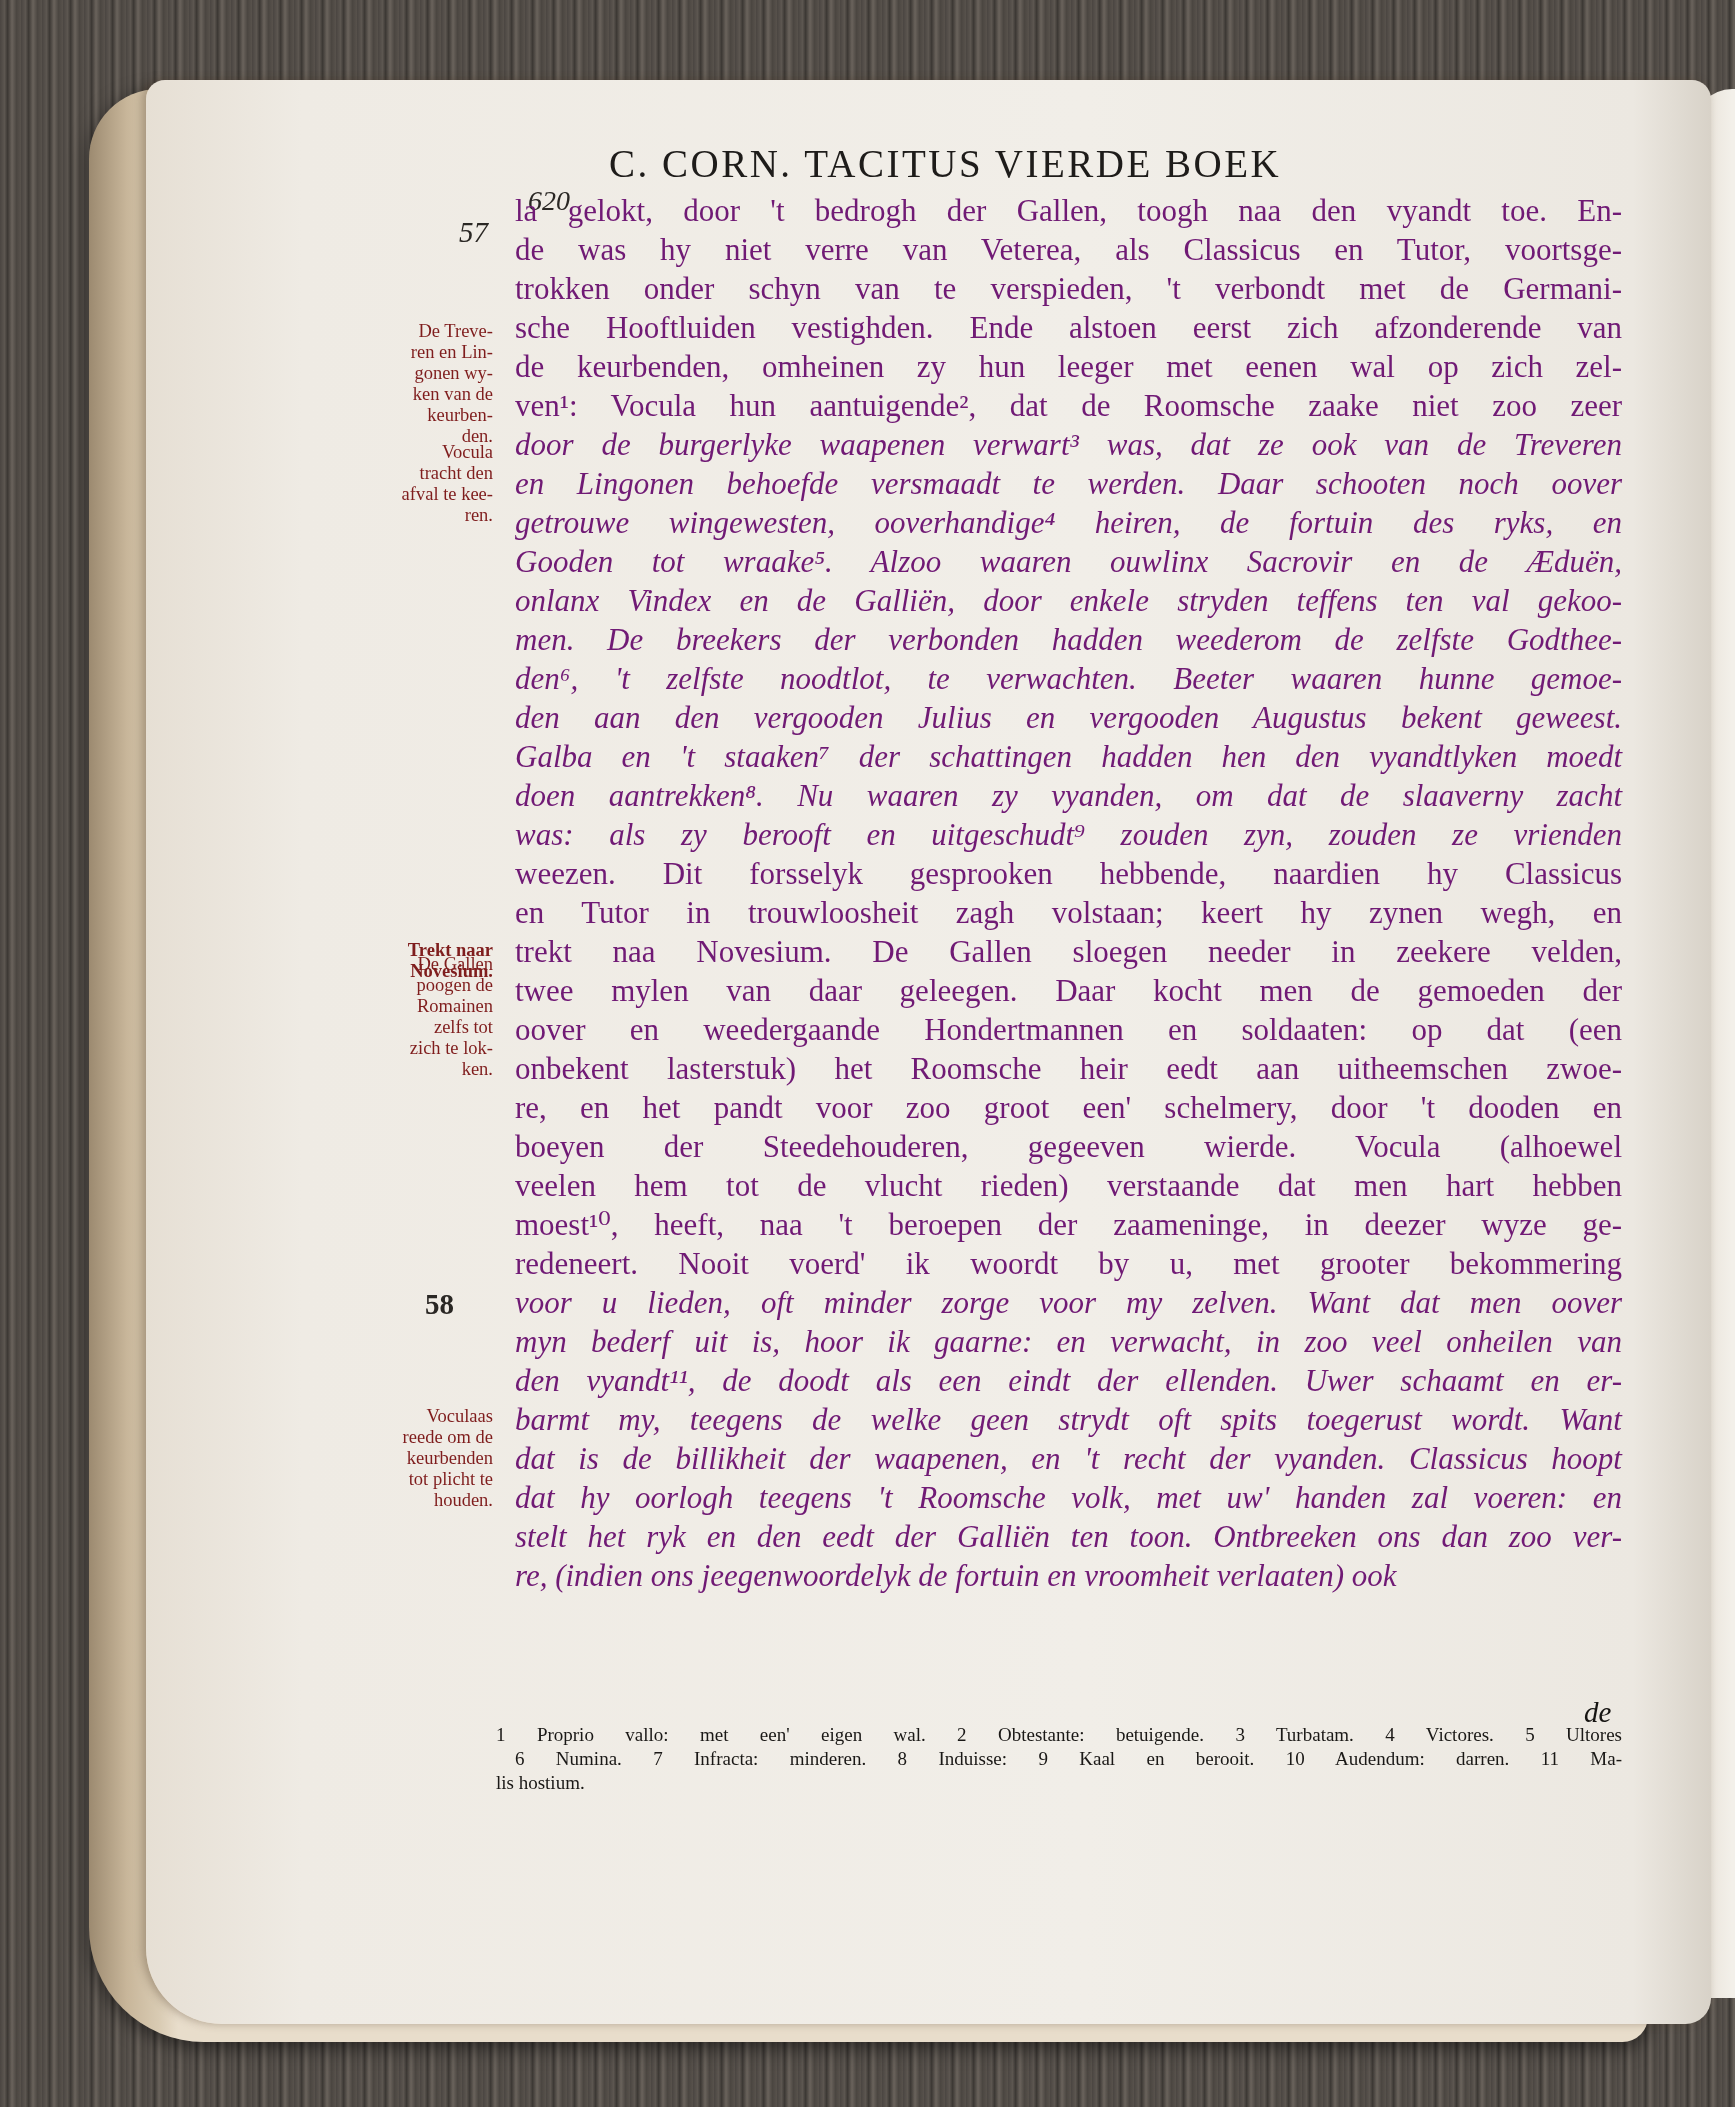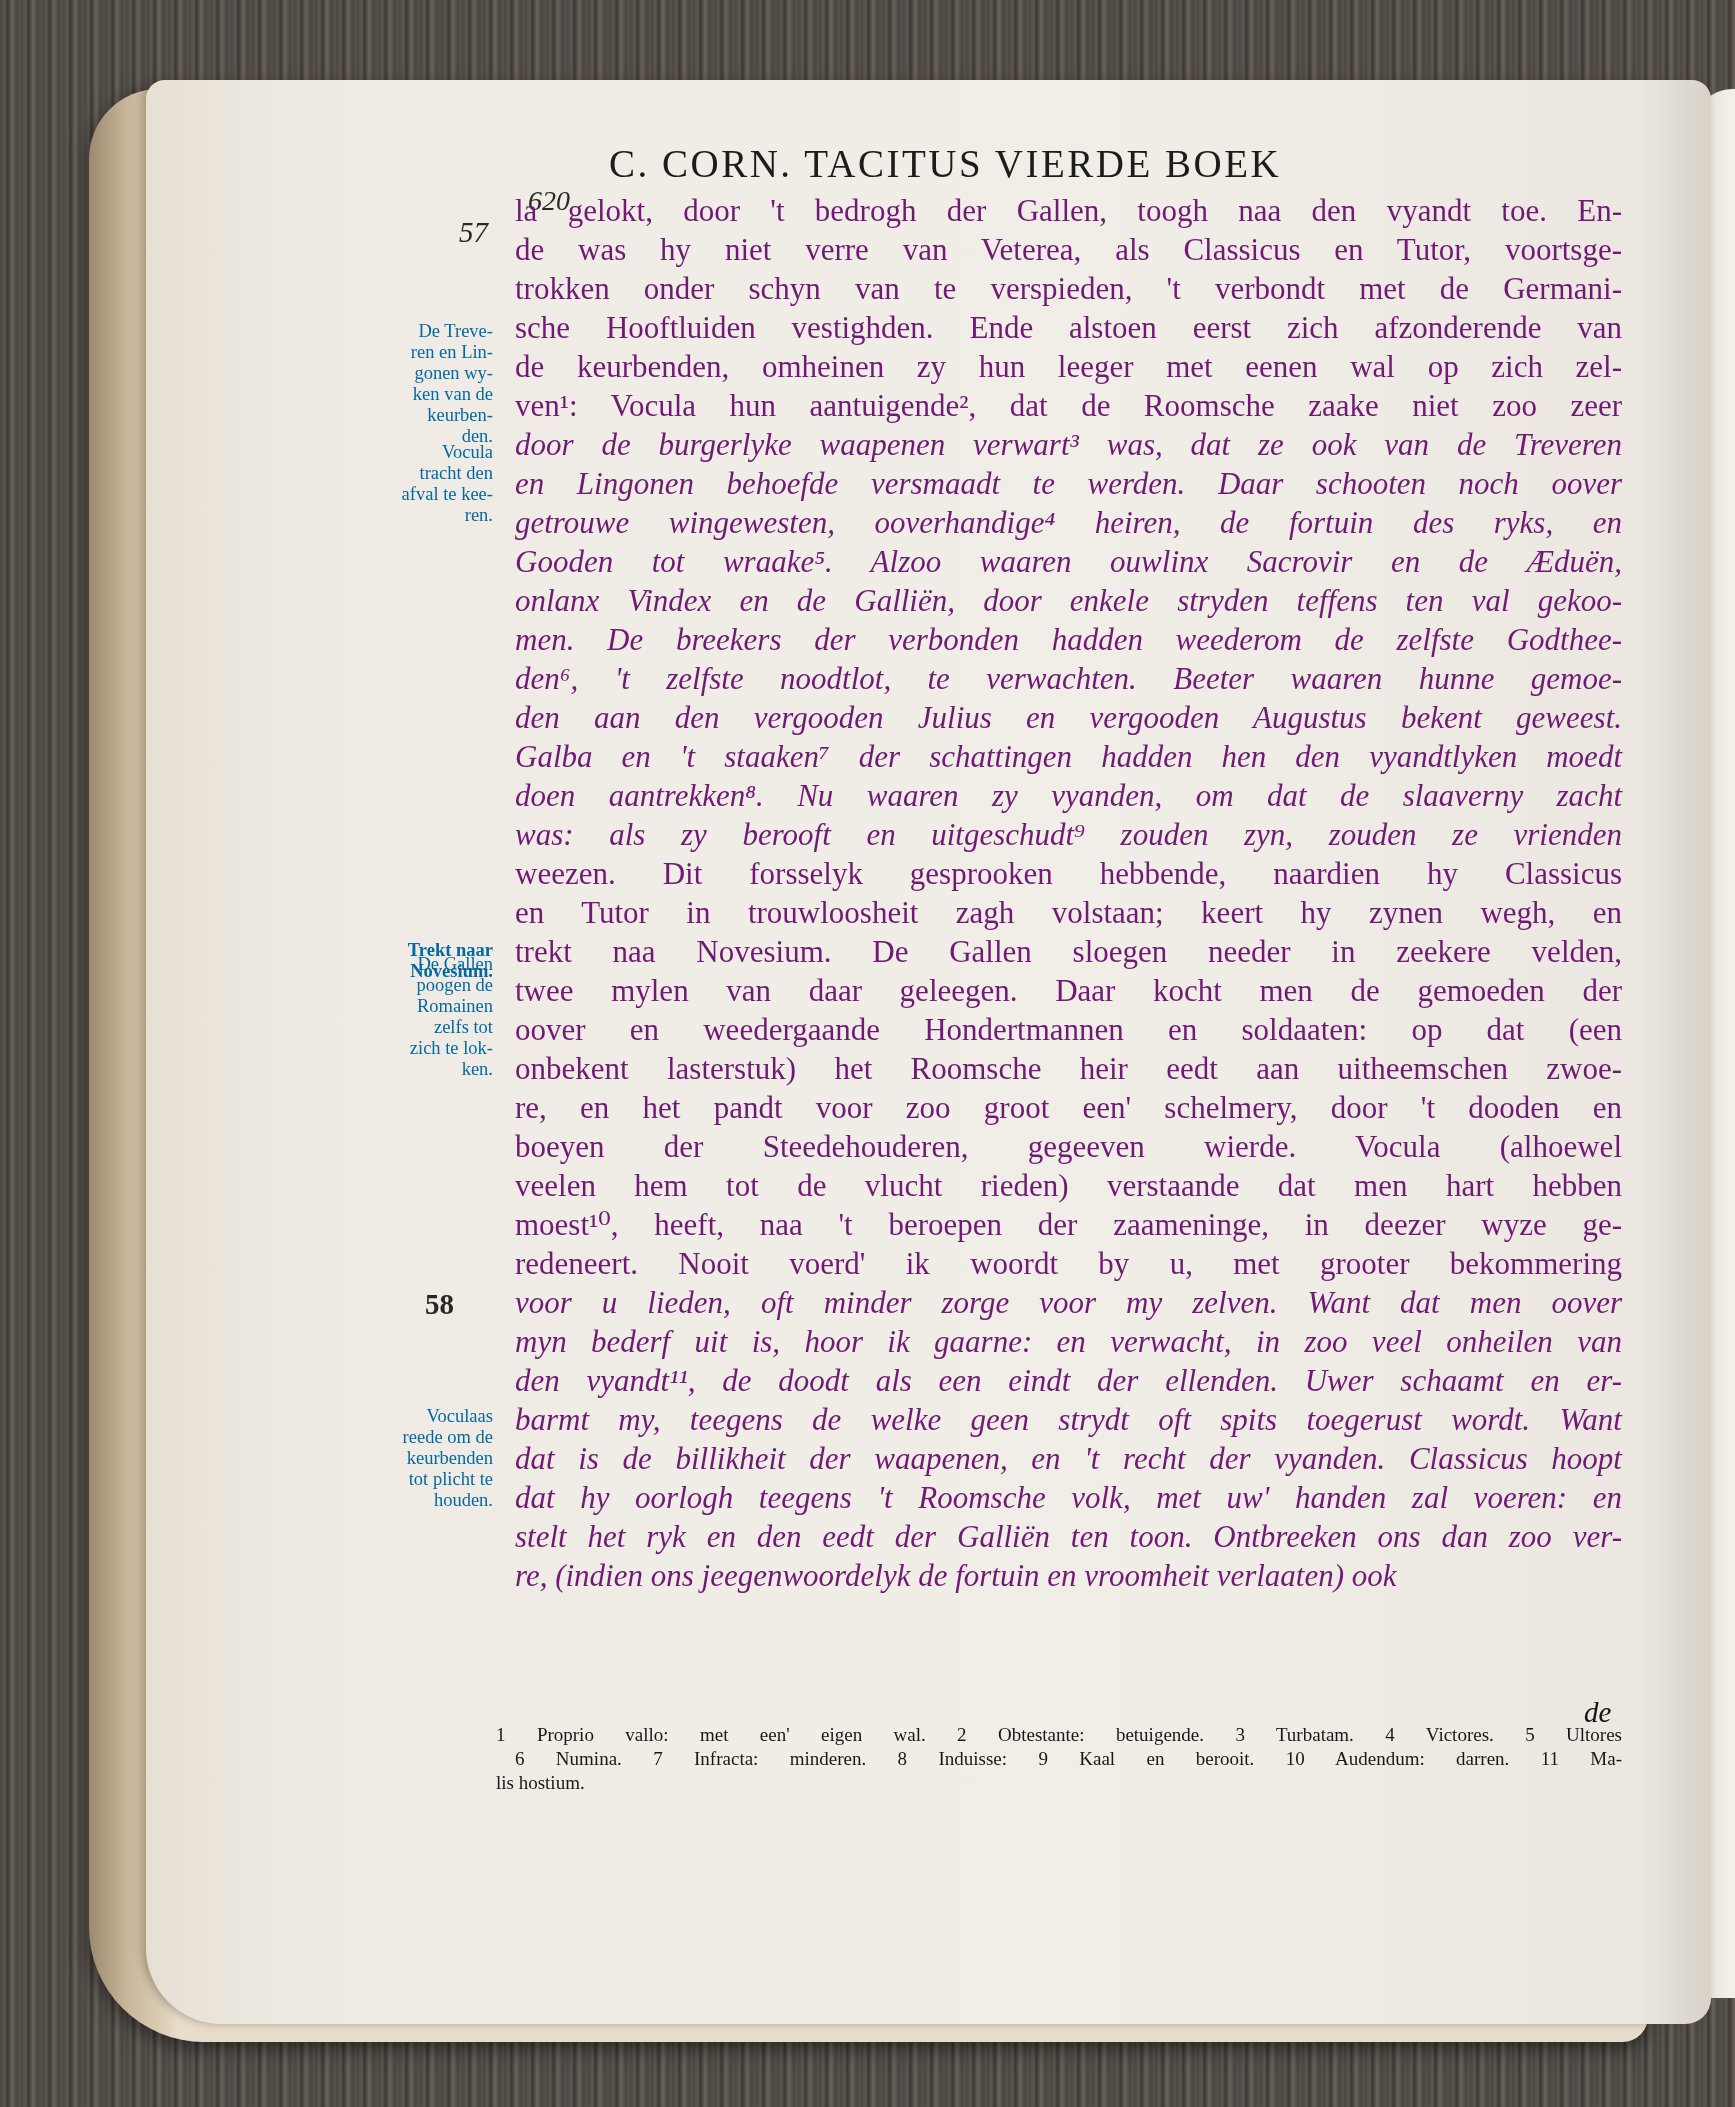--- a/index.html
+++ b/index.html
@@ -38,21 +38,21 @@
   }
   .body-text {
     position: absolute; left: 515px; top: 191px; width: 1107px;
     font-size: 31px; line-height: 39px; color: #701a75;
   }
   .line { display: block; white-space: nowrap; text-align: justify; text-align-last: justify; height: 39px; }
   .line.last { text-align-last: left; }
   .it { font-style: italic; }
   .margin-note {
     position: absolute; width: 137px; font-size: 18.5px; line-height: 21px;
-    color: #0369a1; text-align: right;
+    color: #7f1d1d; text-align: right;
   }
   .margin-note span { display: block; }
   .footnotes {
     position: absolute; left: 496px; top: 1723px; width: 1126px;
     font-size: 19px; line-height: 24px; color: #1a1816;
   }
   .fn-line { display: block; white-space: nowrap; text-align: justify; text-align-last: justify; }
   .fn-line.indent { padding-left: 19px; }
   .fn-line.last { text-align-last: left; padding-left: 0; }
   .catchword { position: absolute; left: 1584px; top: 1696px; font-size: 29px; font-style: italic; color: #161412; }

